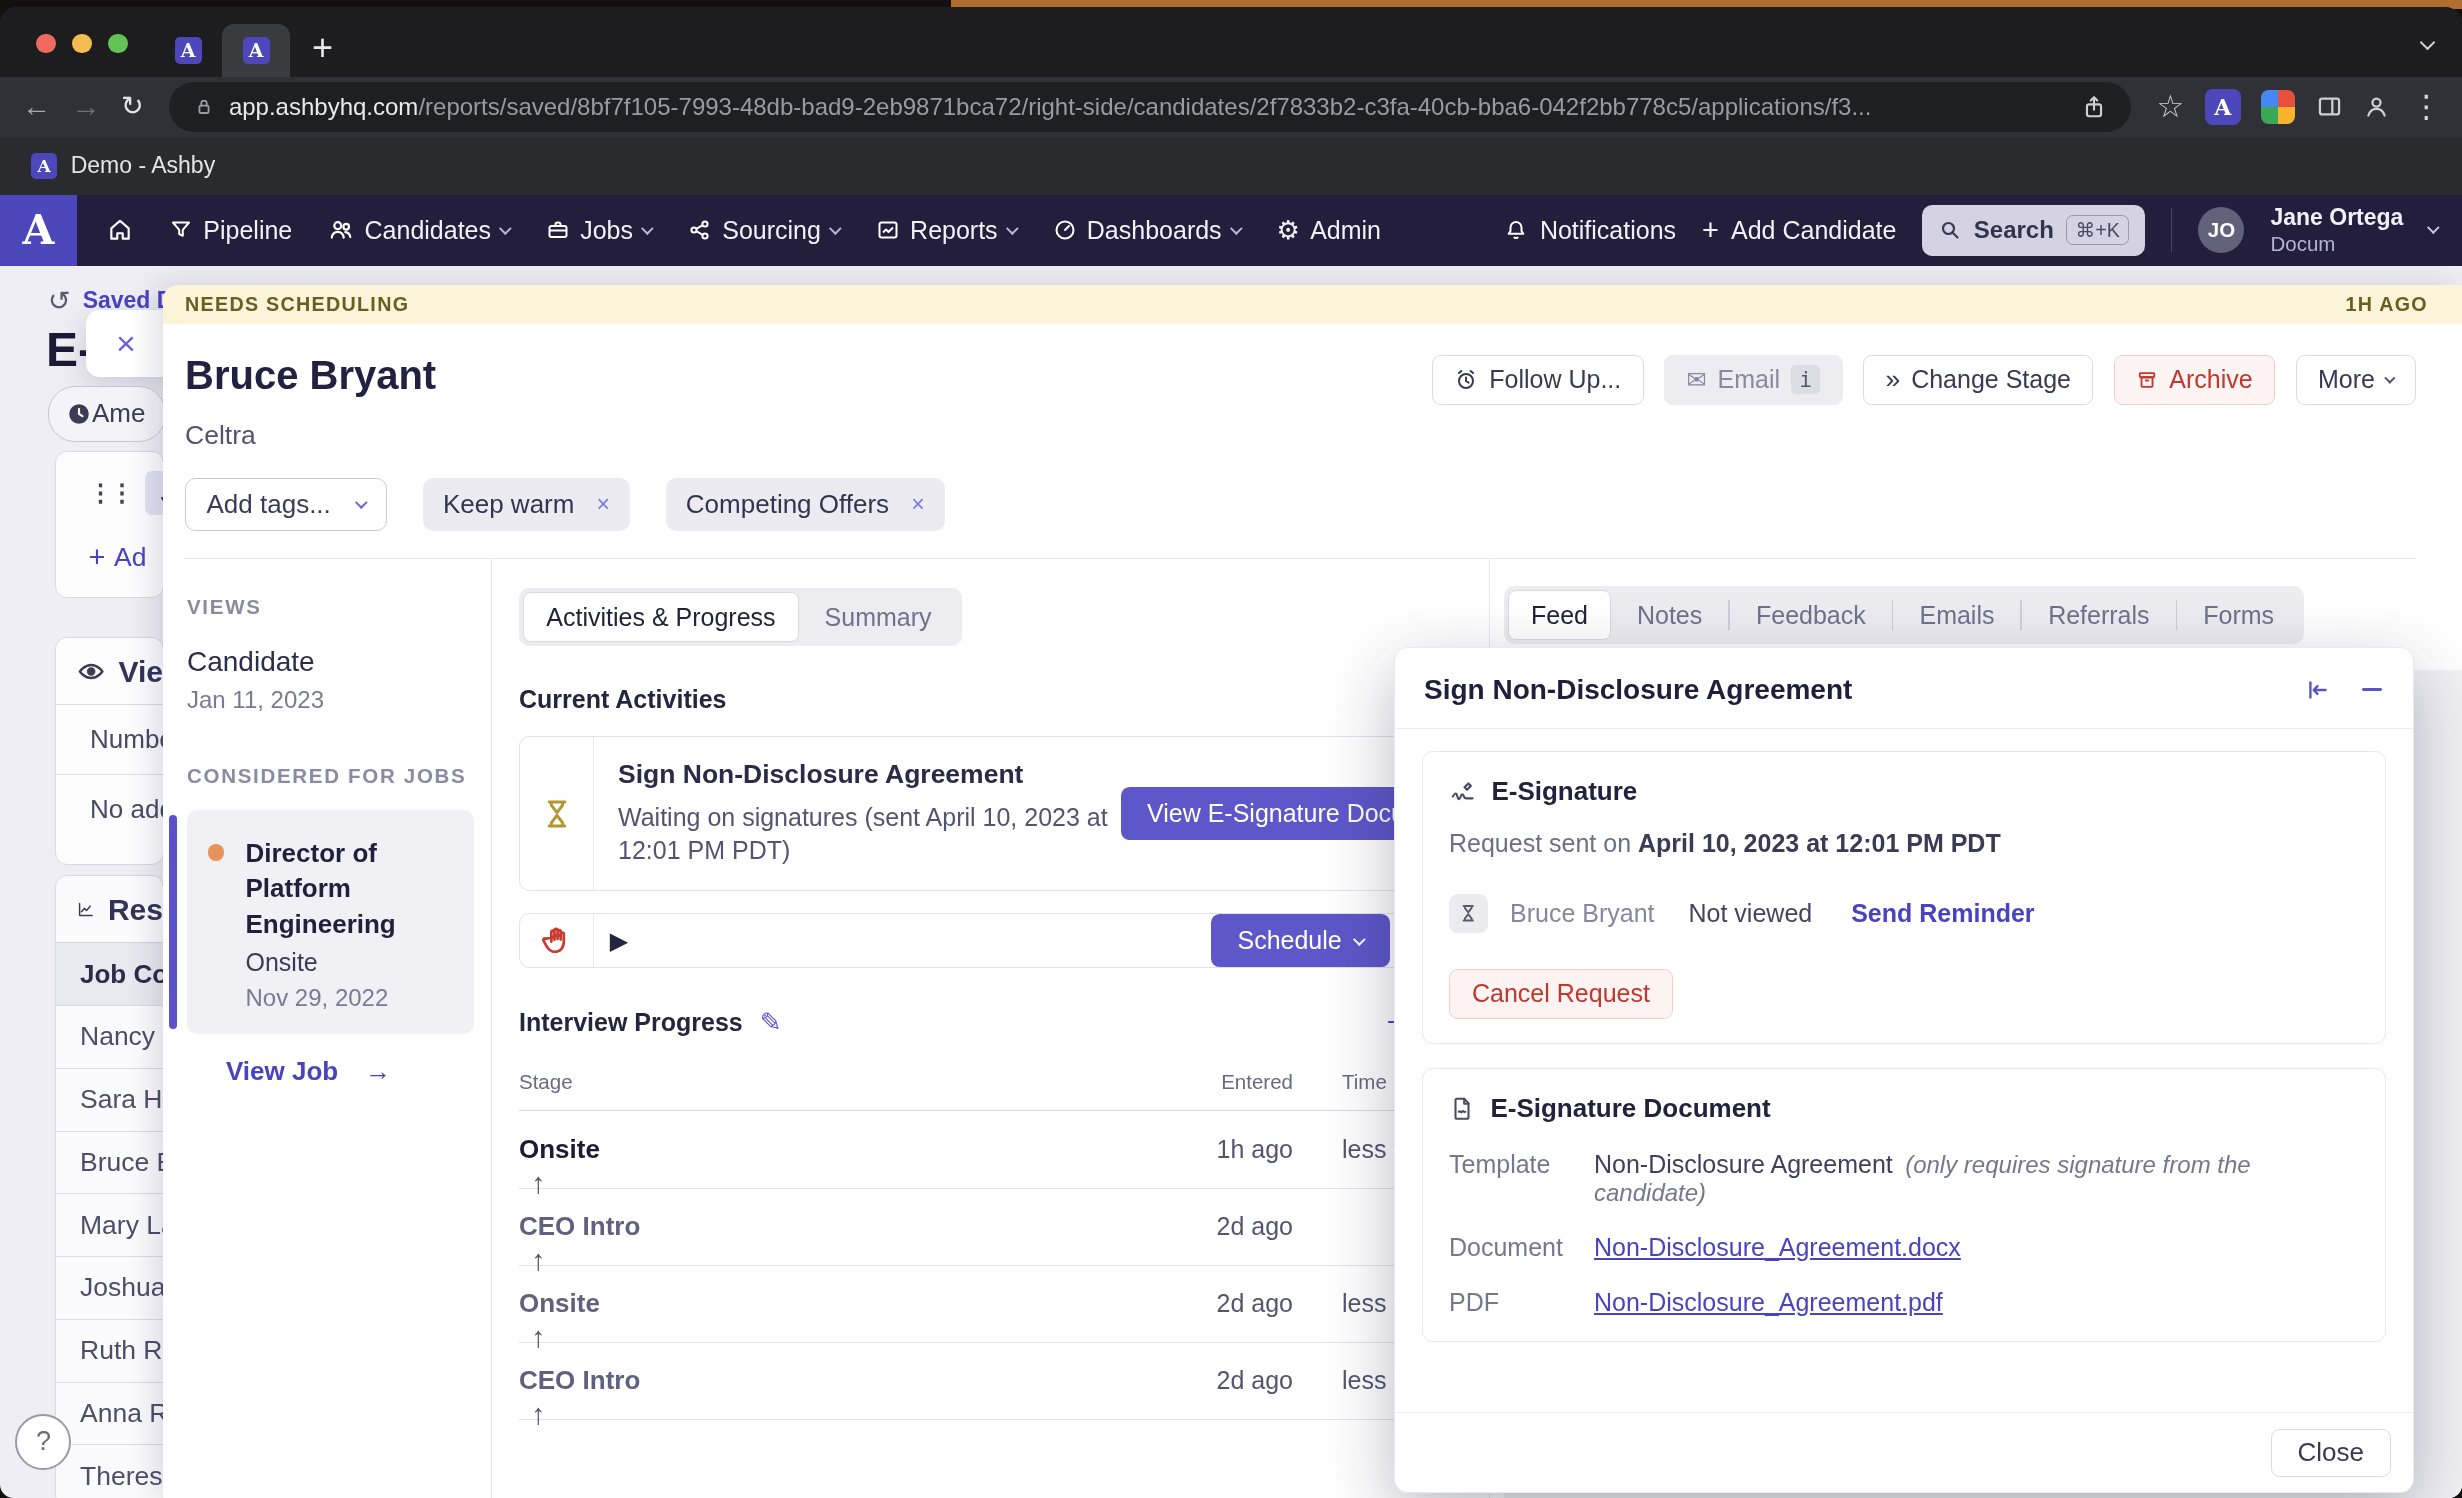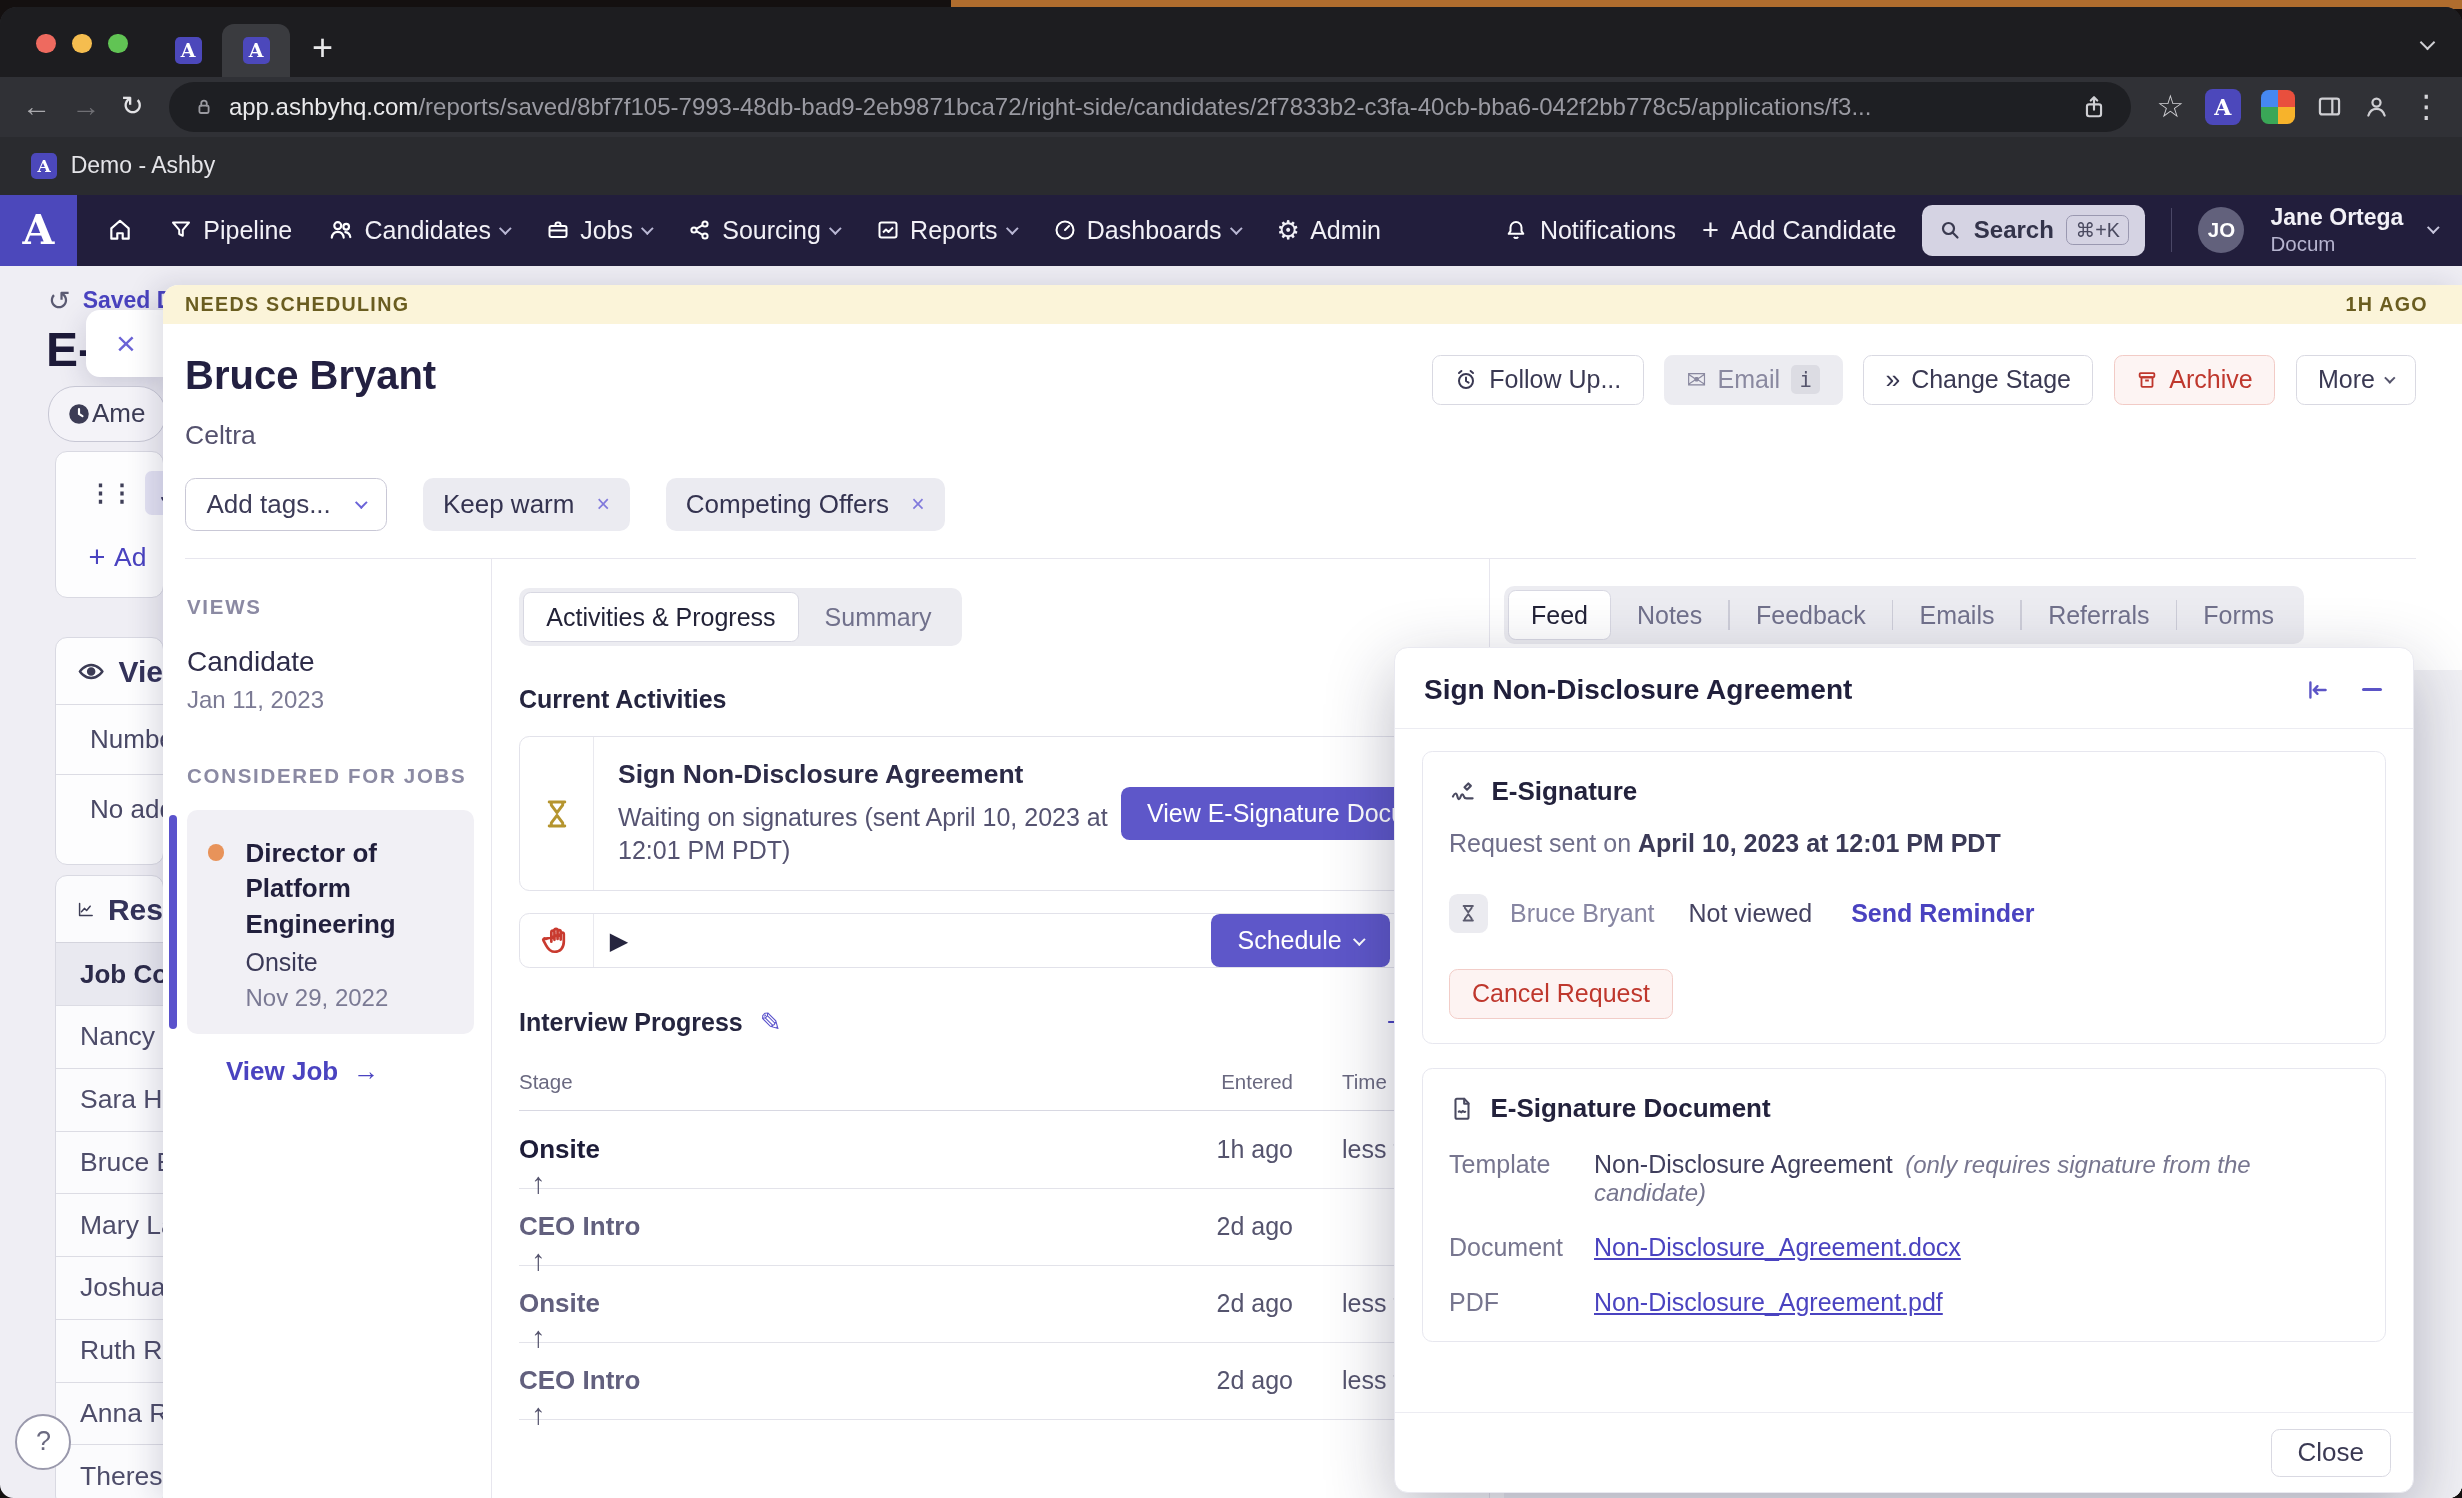--- a/index.html
+++ b/index.html
@@ -110,21 +110,21 @@
   .sb-view { margin-top:27px; font-size:28px; color:#2e2c49; }
   .sb-date { margin-top:8.6px; font-size:24px; color:#7b7a94; }
   .sb-h2 { margin-top:50px; }
   .job-wrap { position:relative; margin-top:22px; }
   .job-bar { position:absolute; left:-18px; top:5.1px; bottom:5.1px; width:7.7px; border-radius:4.3px; background:#5a52cc; }
   .job-card { background:#f1f0f5; border-radius:10.3px; padding:26px 20.5px 22px 20.5px; position:relative; }
   .job-dot { position:absolute; left:20.5px; top:34px; width:16.3px; height:16.3px; border-radius:50%; background:#e8935a; }
   .job-title { margin-left:38px; font-size:26px; font-weight:bold; color:#211f3c; line-height:1.35; }
   .job-stage { margin-left:38px; margin-top:6.8px; font-size:25px; color:#3b3a58; }
   .job-date { margin-left:38px; margin-top:6.8px; font-size:24px; color:#7b7a94; }
-  .view-job { margin:22px 0 0 39px; display:flex; gap:15px; font-size:26px; font-weight:bold; color:#4a43c0; align-items:center; }
+  .view-job { margin:22px 0 0 39px; display:flex; gap:27px; font-size:26px; font-weight:bold; color:#4a43c0; align-items:center; }
 
   
   .main { flex:1; border-right:1.7px solid #e7e6ee; padding:29px 0 0 27px; position:relative; overflow:hidden; min-width:0; }
   .seg-tabs { display:inline-flex; background:#ececf1; border-radius:10.3px; padding:4.3px; align-items:stretch; }
   .seg { display:flex; align-items:center; padding:0 26px; height:50px; font-size:25px; color:#71718c; white-space:nowrap; }
   .seg.active { background:#fff; border:1.7px solid #d8d8e2; border-radius:7.7px; color:#232338; padding:0 22px; }
   .seg-sep { width:1.7px; background:#cdcdd8; margin:10.3px 0; }
   .sec-h { margin-top:39px; font-size:25px; font-weight:bold; color:#25253f; }
   .act-card { display:flex; border:1.7px solid #e2e2ea; border-radius:10.3px; margin-top:22px; background:#fff; width:945px; }
   .act-ico { width:74px; flex:none; border-right:1.7px solid #e9e9ef; display:flex; align-items:center; justify-content:center; }

